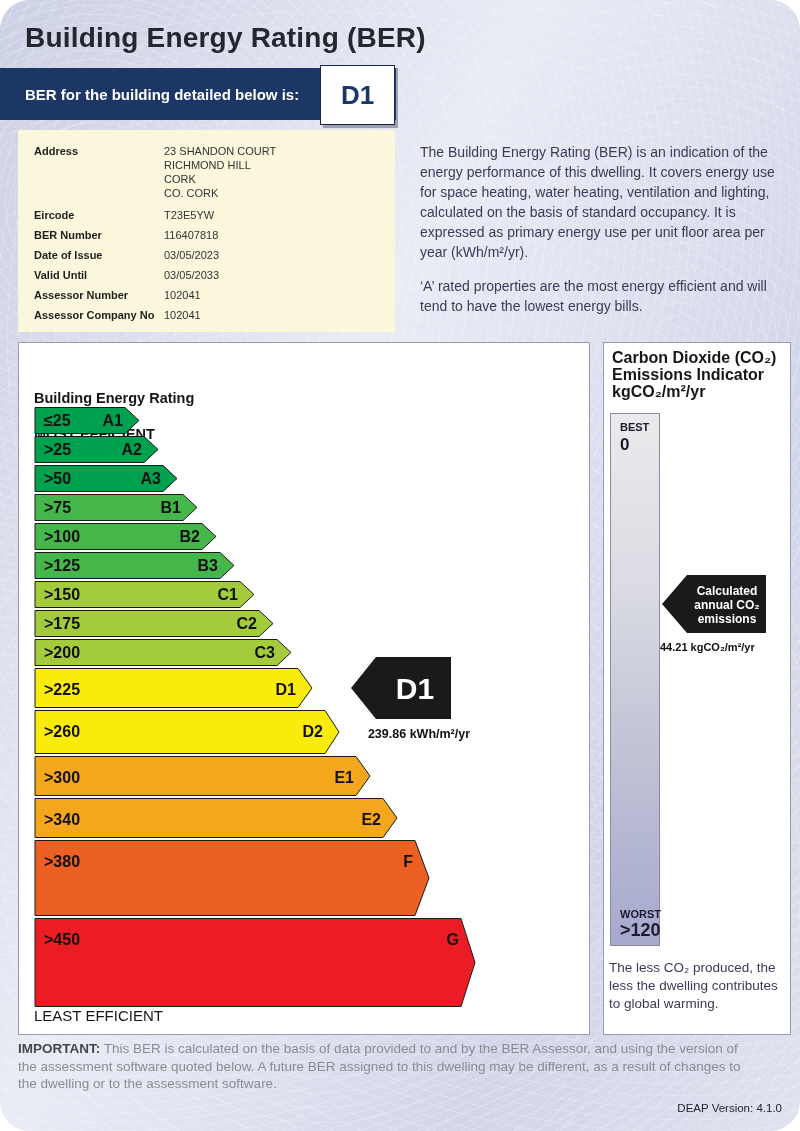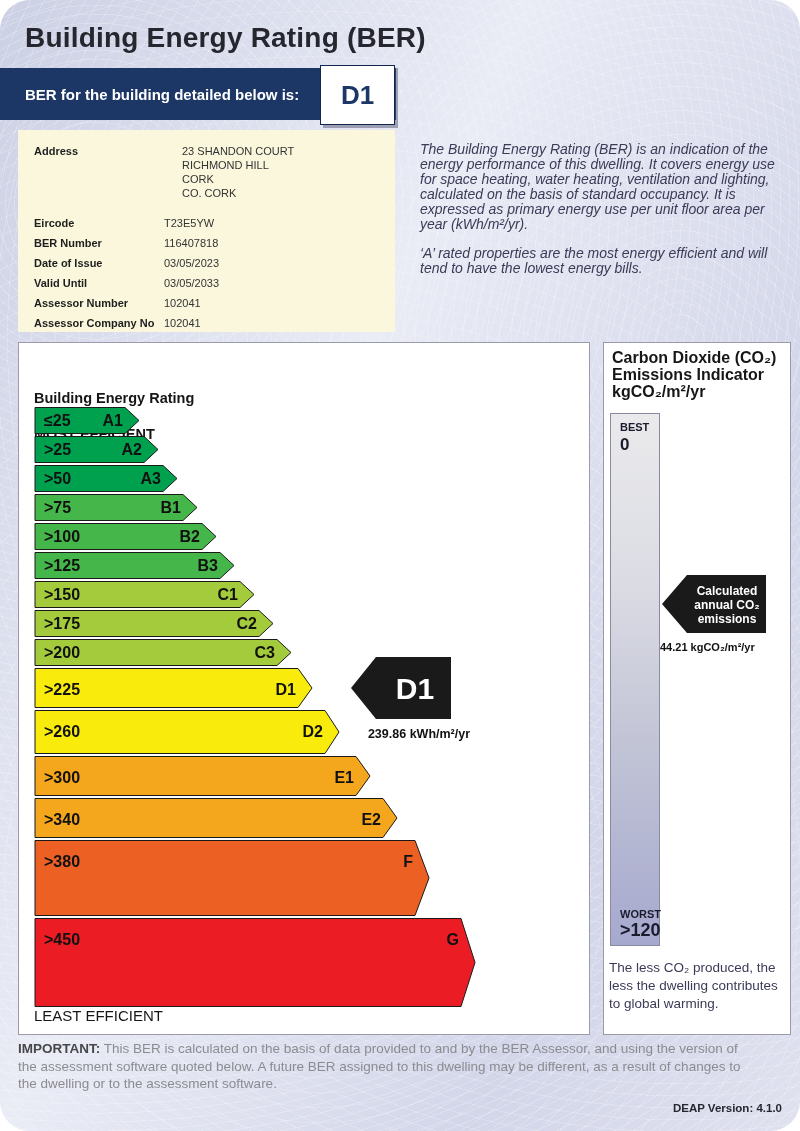--- a/index.html
+++ b/index.html
@@ -19,22 +19,22 @@
   .banner{left:0;top:68px;width:396px;height:52px;background:#1c3766;display:flex;align-items:center;}
   .banner-label{color:#fff;font-weight:bold;font-size:15px;padding-left:25px;}
   .rating-box{position:absolute;left:320px;top:-3px;width:73px;height:58px;background:#fff;
     border:1px solid #10264d;box-shadow:3px 3px 0 rgba(70,72,100,.45);
     display:flex;align-items:center;justify-content:center;}
   .rating-box span{color:#1c3766;font-weight:bold;font-size:26px;}
   .details-panel{left:18px;top:130px;width:377px;height:202px;background:#faf7dc;padding:14px 16px;box-sizing:border-box;}
   .drow{display:flex;margin-bottom:6px;font-size:11px;line-height:14px;}
   .drow .lab{width:130px;font-weight:bold;color:#1e1e1e;flex:none;}
   .drow .val{color:#333;white-space:pre-line;}
-  .drow.address{margin-bottom:16px;gap:18px;}
-  .intro{left:420px;top:142px;width:372px;font-size:14px;line-height:15px;color:#3b3b57;font-style:italic;}
+  .drow.address{margin-bottom:8px;}
+  .intro{left:420px;top:142px;width:372px;font-size:14px;line-height:20px;color:#3b3b57;}
   .intro p{margin:0 0 14px 0;}
   .panel{background:#fff;border:1px solid #9a9aaa;box-sizing:border-box;}
   .chart-panel{left:18px;top:342px;width:572px;height:693px;}
   .co2-panel{left:603px;top:342px;width:188px;height:693px;}
   .chart-head{position:absolute;left:15px;top:6px;font-size:14.5px;font-weight:bold;line-height:18px;color:#161616;margin-top:40px;}
   .least{position:absolute;left:15px;top:664px;font-size:15px;font-weight:normal;color:#161616;}
   #bands-svg{position:absolute;left:15px;top:64px;overflow:visible;}
   #bands-svg text{font-family:"Liberation Sans","DejaVu Sans",sans-serif;}
   .co2-head{position:absolute;left:8px;top:6px;font-size:16px;font-weight:bold;line-height:17px;color:#161616;}
   .co2-col{position:absolute;left:6px;top:70px;width:50px;height:533px;border:1px solid #8a8aa0;box-sizing:border-box;
@@ -42,21 +42,21 @@
   .co2-best{position:absolute;left:9px;top:7px;font-size:11px;font-weight:bold;color:#1b1b2e;}
   .co2-best-val{position:absolute;left:9px;top:21px;font-size:17px;font-weight:bold;color:#1b1b2e;}
   .co2-worst{position:absolute;left:9px;bottom:25px;font-size:11px;font-weight:bold;color:#1b1b2e;}
   .co2-worst-val{position:absolute;left:9px;bottom:4px;font-size:18px;font-weight:bold;color:#1b1b2e;}
   .co2-arrow{position:absolute;left:58px;top:230px;}
   .co2-arrow text{font-family:"Liberation Sans","DejaVu Sans",sans-serif;font-size:12px;font-weight:bold;fill:#fff;text-anchor:middle;}
   .co2-value{position:absolute;left:56px;top:298px;width:130px;font-size:11px;font-weight:bold;color:#111;}
   .co2-note{position:absolute;left:5px;top:616px;width:178px;font-size:13.5px;line-height:18px;color:#3b3b57;}
   .important{left:18px;top:1040px;width:742px;font-size:13.5px;line-height:17.5px;color:#8b8c91;}
   .important b{color:#46464b;}
-  .deap{right:18px;top:1102px;font-size:11.5px;font-weight:bold;color:#26262f;}
+  .deap{right:18px;top:1102px;font-size:11.5px;font-weight:normal;color:#26262f;}
 </style>
 </head>
 <body>
 
 <div class="cert">
 
   <div class="abs page-title">Building Energy Rating (BER)</div>
 
   <div class="abs banner">
     <div class="banner-label">BER for the building detailed below is:</div>

